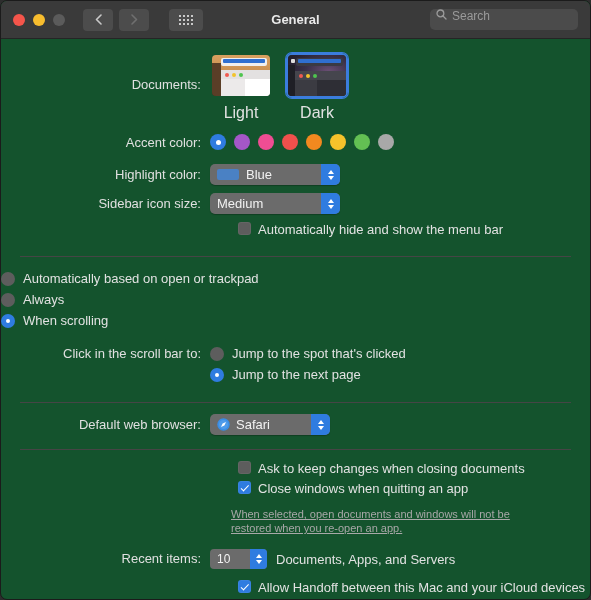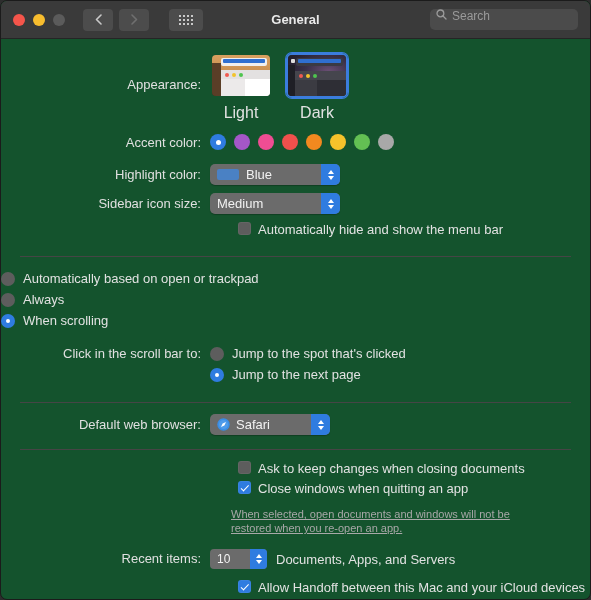--- a/index.html
+++ b/index.html
@@ -445,21 +445,21 @@
           <path d="M7 7 L10 10" stroke="#9a9a9a" stroke-width="1.3" stroke-linecap="round"></path>
         </svg>
       </span>
       <span class="ph">Search</span>
     </div>
   </div>
 
   <div class="content">
 
     <div class="row appearance-row">
-      <div class="lbl" style="padding-top:23px;">Appearance:</div>
+      <div class="lbl" style="padding-top:23px;">Documents:</div>
       <div class="field">
         <div class="themes">
 
           <div class="theme">
             <div class="thumb">
               <div class="t-light-bg"></div>
               <div class="t-light-dock"></div>
               <div class="t-light-topbar">
                   <i></i>
                 </div>

